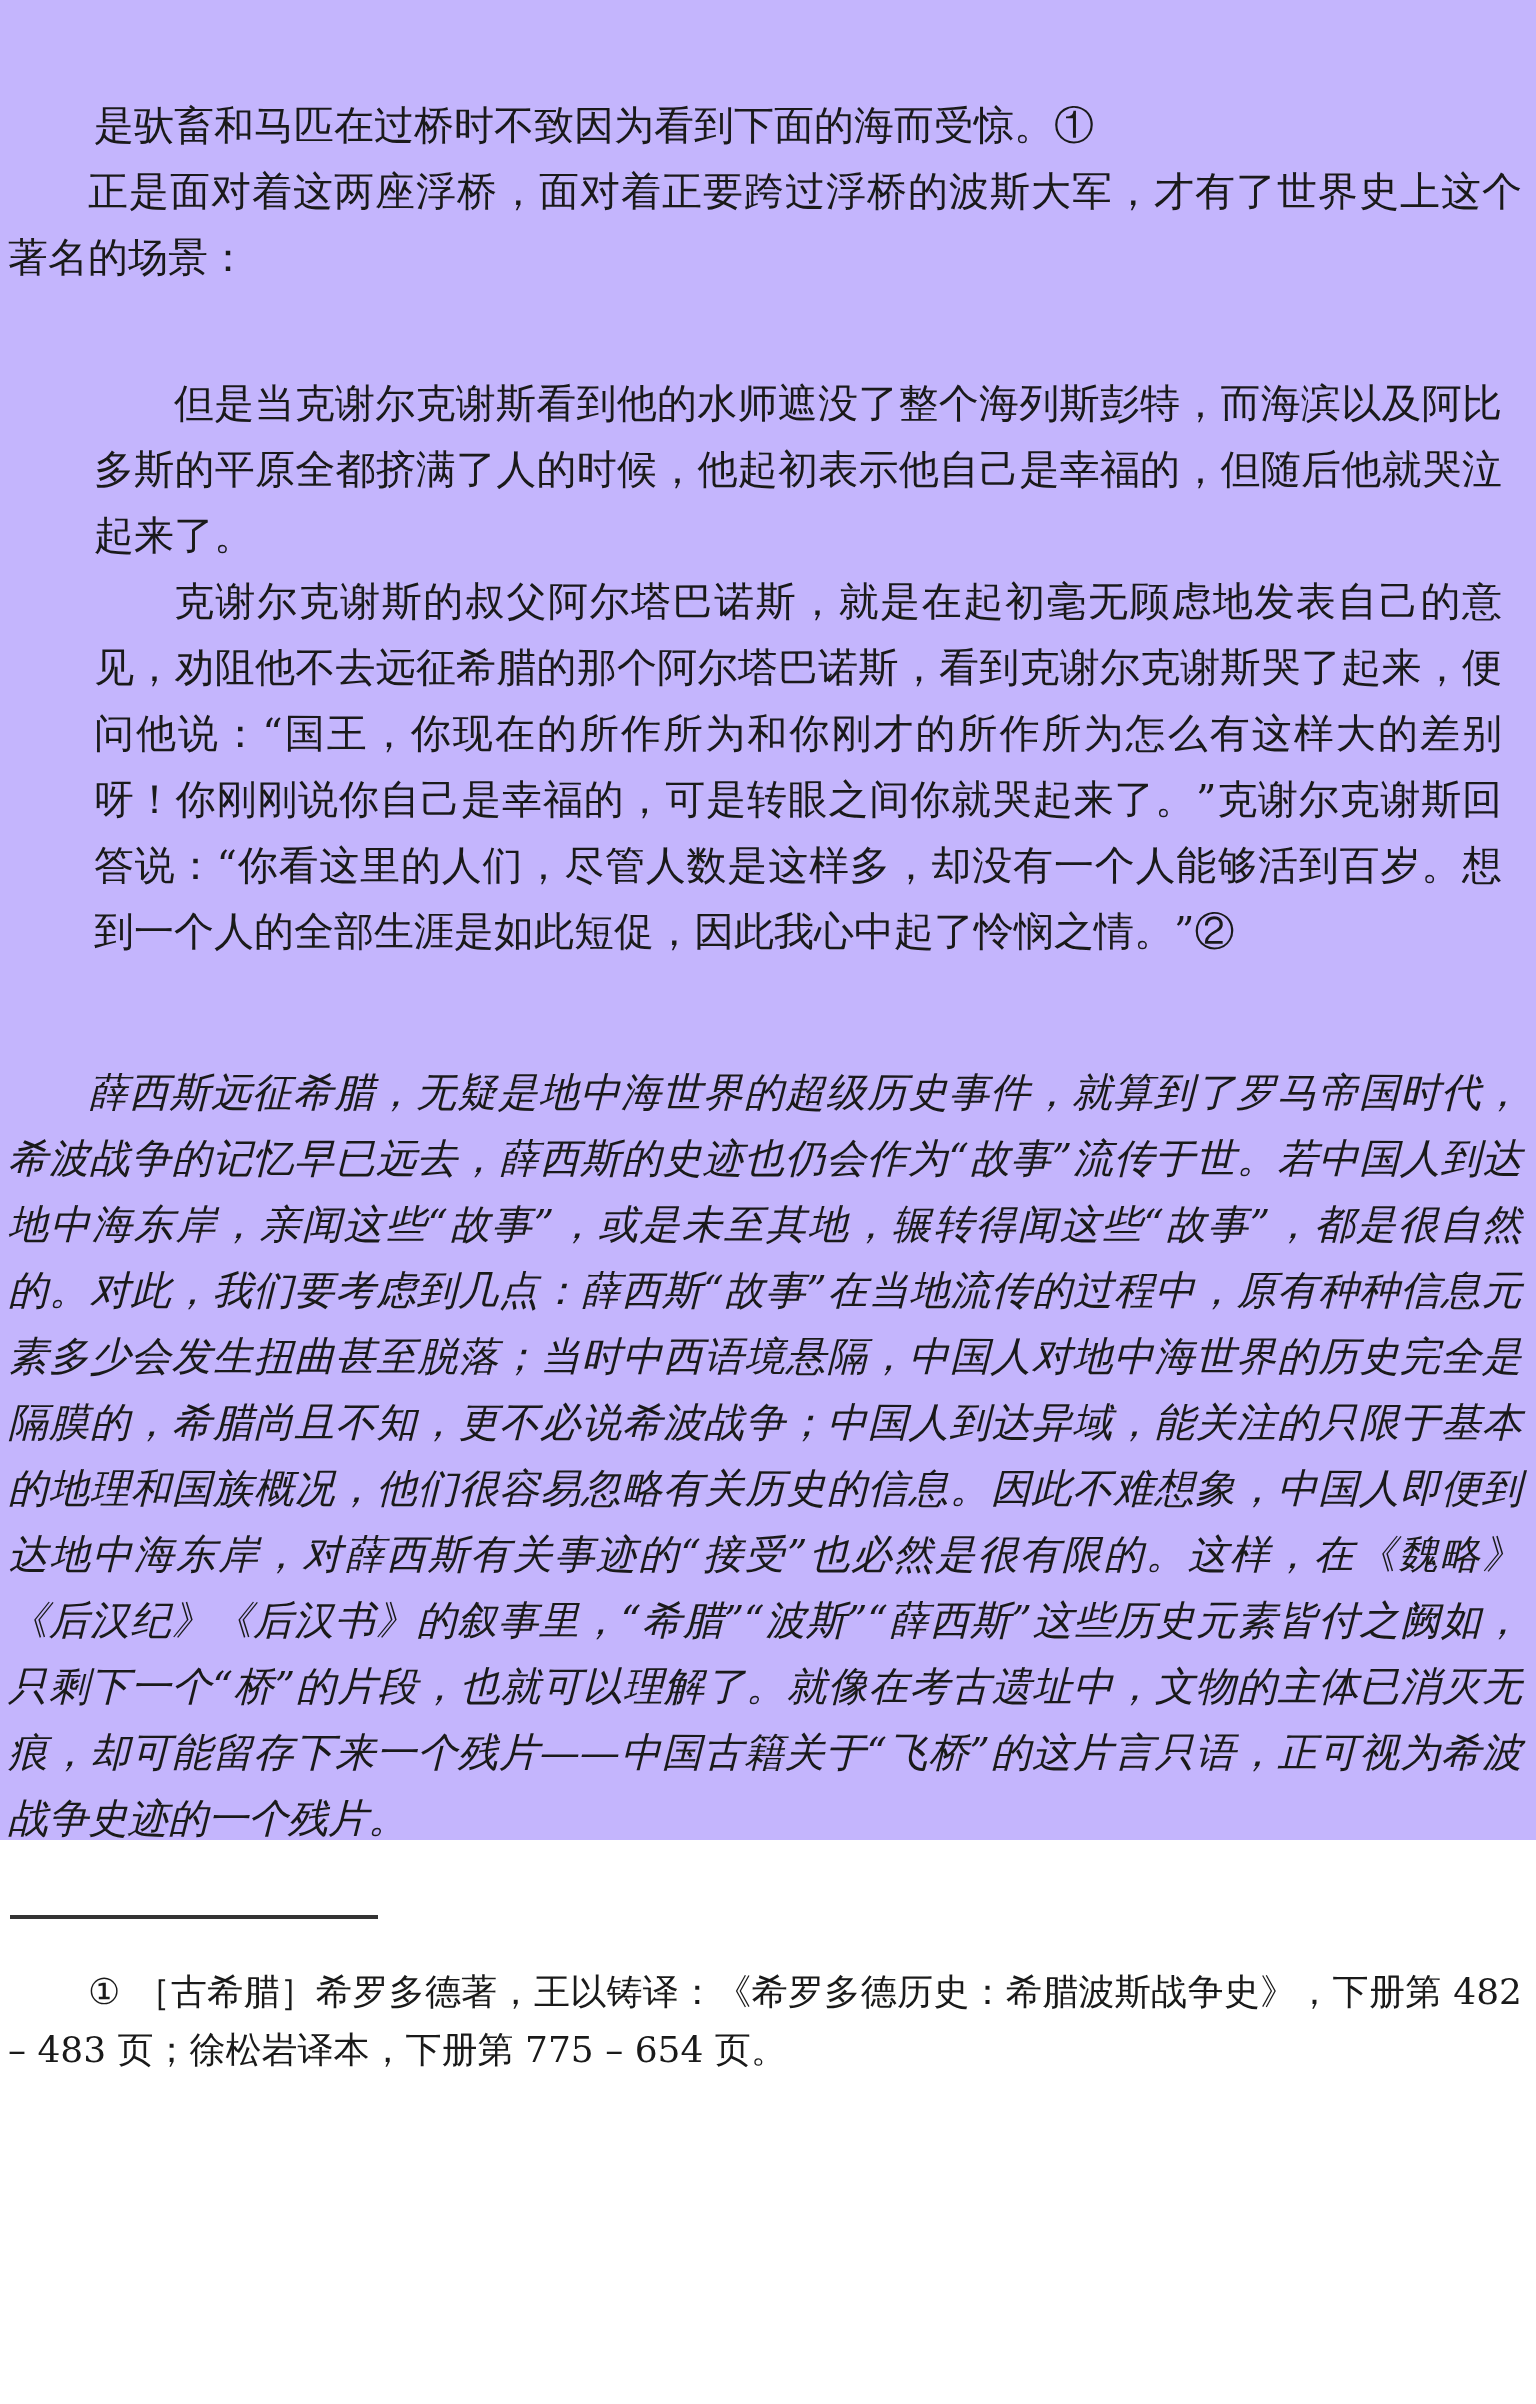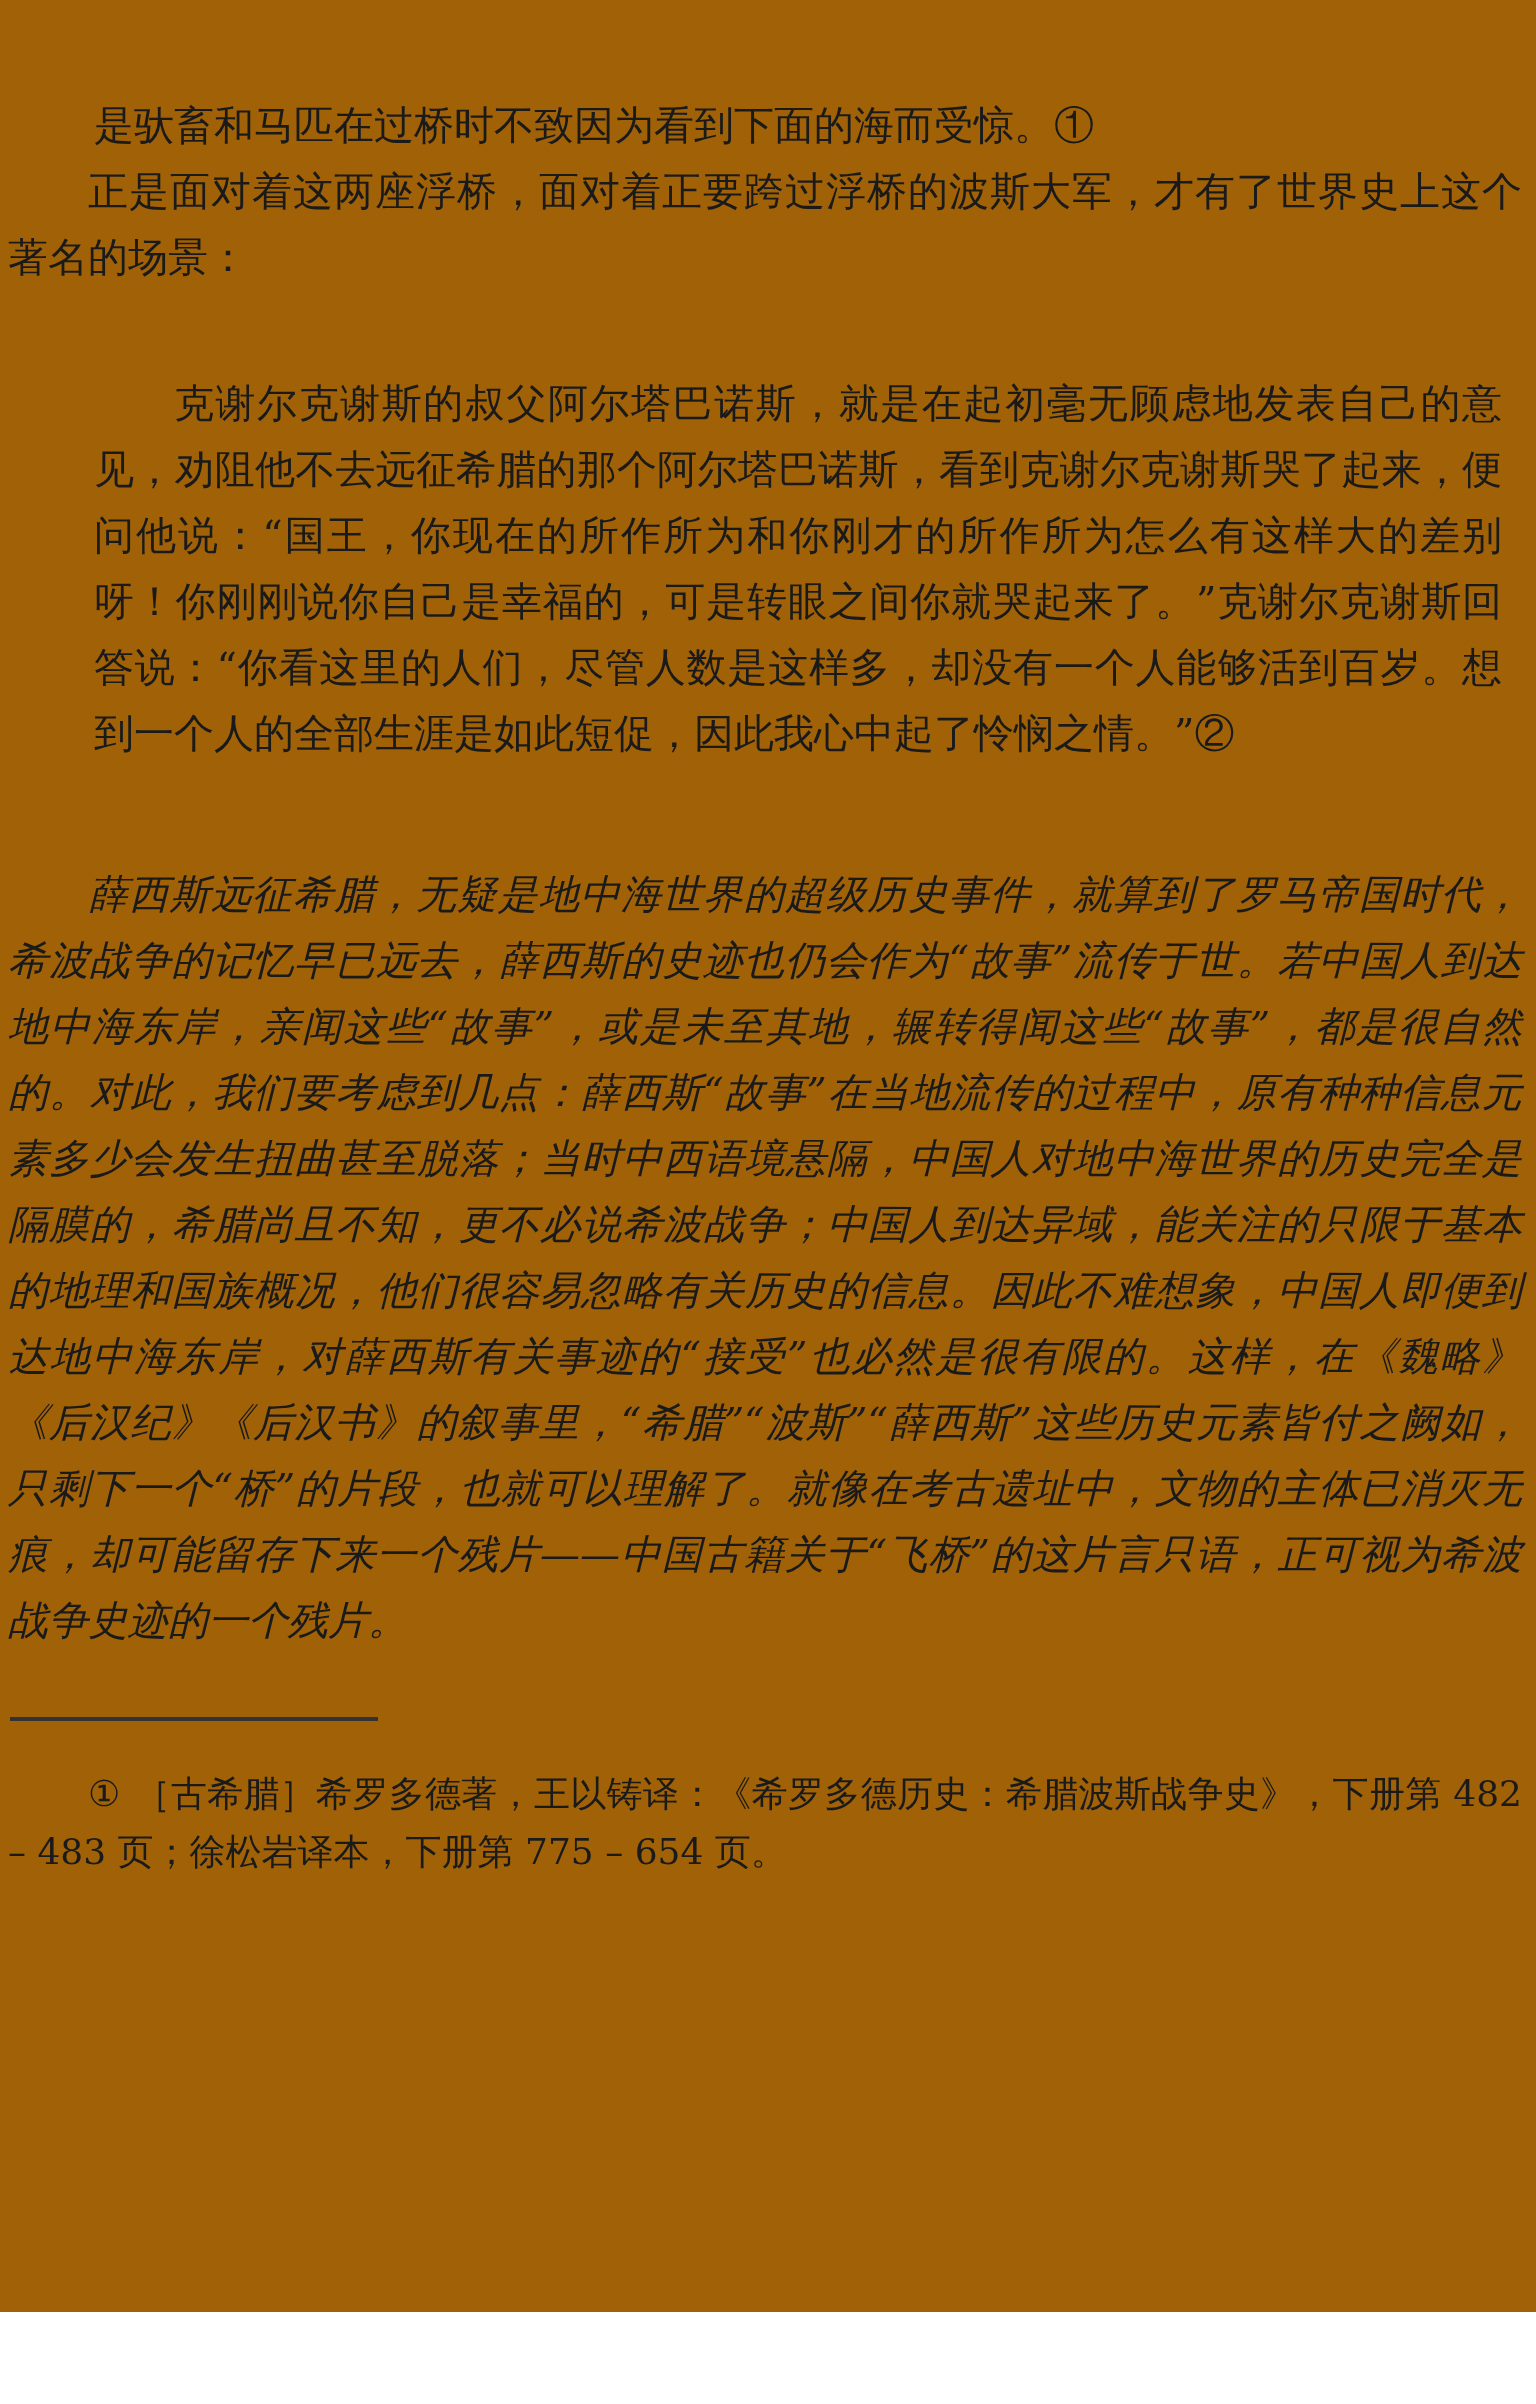--- a/index.html
+++ b/index.html
@@ -10,23 +10,23 @@
   body {
     width: 1536px;
     height: 2404px;
     overflow: hidden;
     color: #1a1a1a;
     font-family: "DejaVu Serif", "Liberation Serif", serif;
   }
   .page {
     box-sizing: border-box;
     width: 1536px;
-    height: 2312px;
+    height: 1840px;
     padding: 92px 14px 0 8px;
-    background: #a16207;
+    background: #c4b5fd;
   }
   
   .bodytext {
     font-size: 40px;
     line-height: 66px;
     text-align: justify;
     text-justify: inter-character;
   }
   p { margin: 0; }
   
@@ -68,20 +68,21 @@
 <body>
 
 <div class="page">
 
   <p class="bodytext opening-line">是驮畜和马匹在过桥时不致因为看到下面的海而受惊。①</p>
 
 
   <p class="bodytext para">正是面对着这两座浮桥，面对着正要跨过浮桥的波斯大军，才有了世界史上这个著名的场景：</p>
 
   <blockquote class="bodytext quote">
+    <p>但是当克谢尔克谢斯看到他的水师遮没了整个海列斯彭特，而海滨以及阿比多斯的平原全都挤满了人的时候，他起初表示他自己是幸福的，但随后他就哭泣起来了。</p>
     <p>克谢尔克谢斯的叔父阿尔塔巴诺斯，就是在起初毫无顾虑地发表自己的意见，劝阻他不去远征希腊的那个阿尔塔巴诺斯，看到克谢尔克谢斯哭了起来，便问他说：“国王，你现在的所作所为和你刚才的所作所为怎么有这样大的差别呀！你刚刚说你自己是幸福的，可是转眼之间你就哭起来了。”克谢尔克谢斯回答说：“你看这里的人们，尽管人数是这样多，却没有一个人能够活到百岁。想到一个人的全部生涯是如此短促，因此我心中起了怜悯之情。”②</p>
   </blockquote>
 
   <p class="bodytext para discussion">薛西斯远征希腊，无疑是地中海世界的超级历史事件，就算到了罗马帝国时代，希波战争的记忆早已远去，薛西斯的史迹也仍会作为“故事”流传于世。若中国人到达地中海东岸，亲闻这些“故事”，或是未至其地，辗转得闻这些“故事”，都是很自然的。对此，我们要考虑到几点：薛西斯“故事”在当地流传的过程中，原有种种信息元素多少会发生扭曲甚至脱落；当时中西语境悬隔，中国人对地中海世界的历史完全是隔膜的，希腊尚且不知，更不必说希波战争；中国人到达异域，能关注的只限于基本的地理和国族概况，他们很容易忽略有关历史的信息。因此不难想象，中国人即便到达地中海东岸，对薛西斯有关事迹的“接受”也必然是很有限的。这样，在《魏略》《后汉纪》《后汉书》的叙事里，“希腊”“波斯”“薛西斯”这些历史元素皆付之阙如，只剩下一个“桥”的片段，也就可以理解了。就像在考古遗址中，文物的主体已消灭无痕，却可能留存下来一个残片——中国古籍关于“飞桥”的这片言只语，正可视为希波战争史迹的一个残片。</p>
 
   <div class="footnote-rule"></div>
 
   <div class="footnotes">
     <p><span class="fn-marker">①</span><span>［古希腊］希罗多德著，王以铸译：《希罗多德历史：希腊波斯战争史》，下册第 482 – 483 页；徐松岩译本，下册第 775 – 654 页。</span></p>
   </div>

